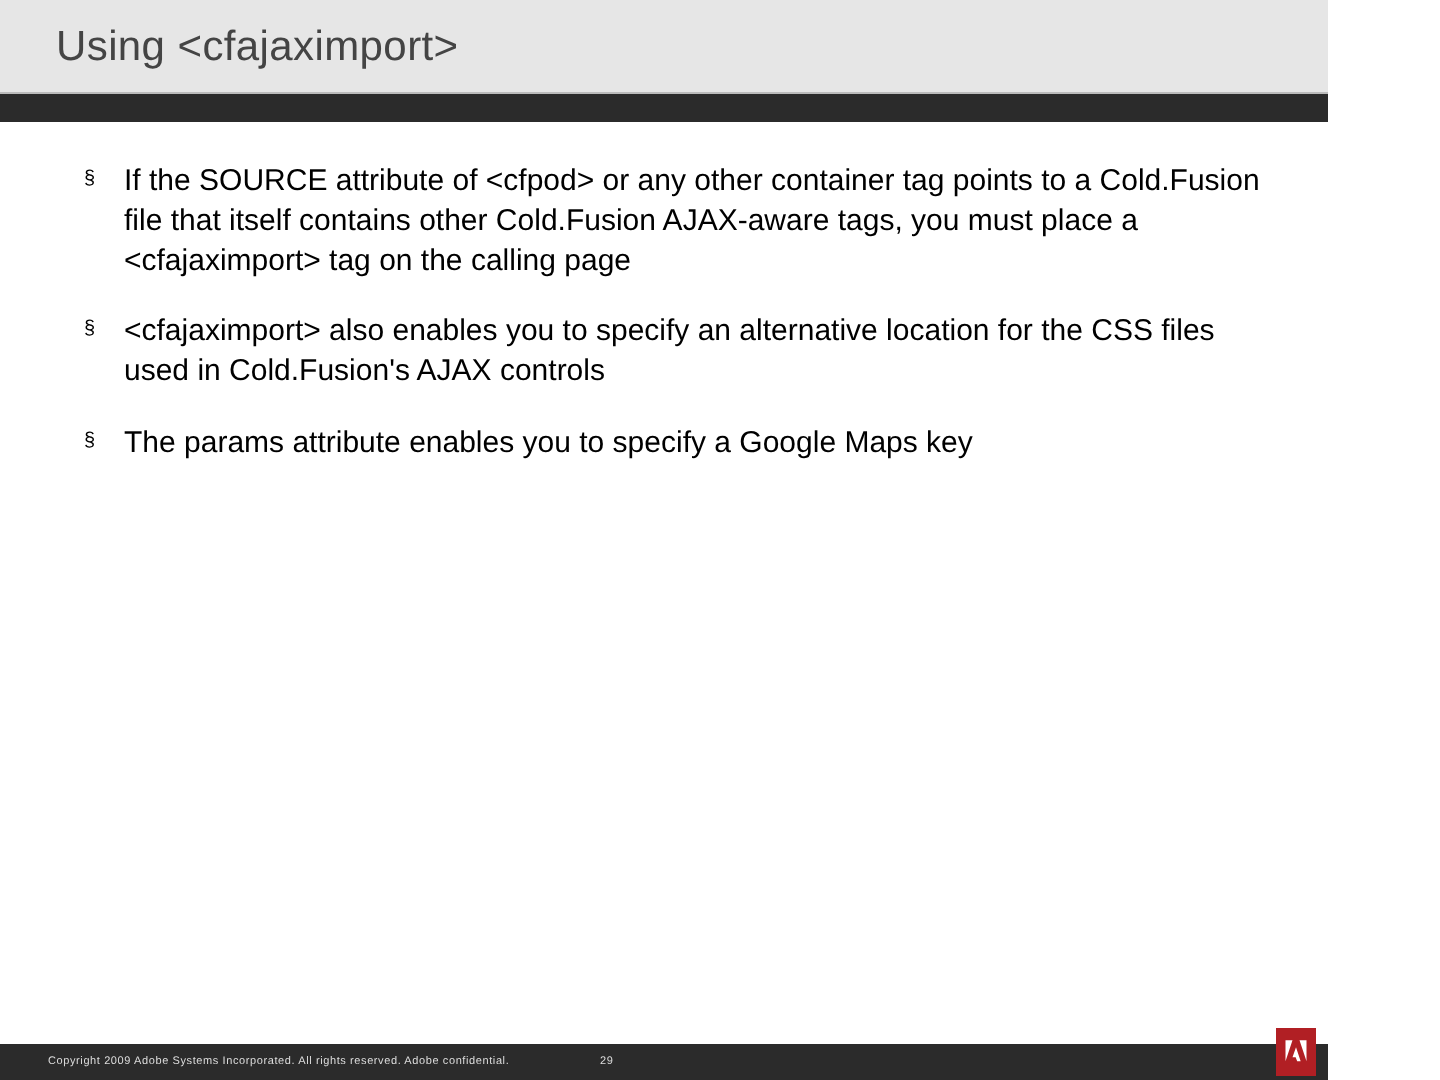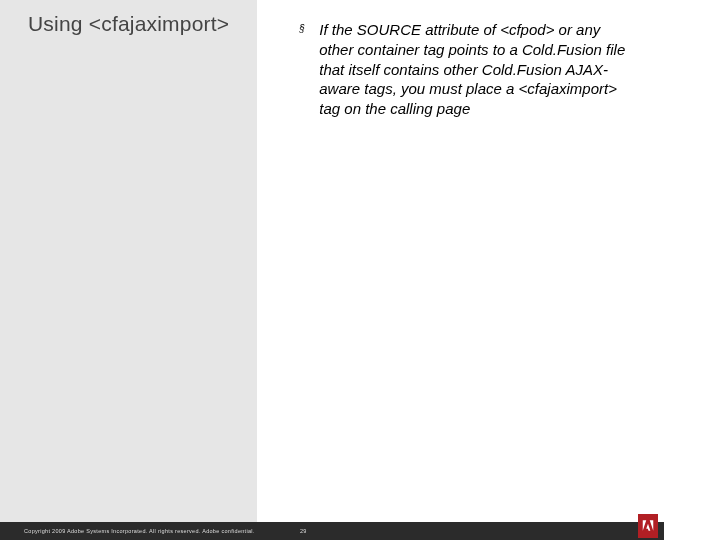--- a/index.html
+++ b/index.html
@@ -1,42 +1,41 @@
 <!DOCTYPE html>
 <html><head>
 <meta charset="utf-8">
 <style>
   * { margin: 0; padding: 0; box-sizing: border-box; }
   html, body { width: 720px; height: 540px; font-family: Arial, Helvetica, sans-serif; background: #fff; }
   .slide {
     width: 664px;
     height: 540px;
     display: flex;
-    flex-direction: row;
+    flex-direction: column;
     position: relative;
   }
   .header {
     background: #e6e6e6;
     padding: 12px 28px 10px 28px;
     border-bottom: 1px solid #bbb;
   }
   .header h1 {
     font-size: 21px;
     font-weight: 400;
     color: #444;
     letter-spacing: 0.2px;
   }
   .dark-strip {
     height: 14px;
     background: #2b2b2b;
   }
   .content {
     flex: 1;
     padding: 20px 32px 0 42px;
-    font-style: italic;
   }
   ul.bullets {
     list-style: none;
   }
   ul.bullets > li {
     position: relative;
     padding-left: 20px;
     margin-bottom: 16px;
     font-size: 15px;
     line-height: 1.32;
@@ -89,20 +88,22 @@
 <div class="slide">
 
   <div class="header">
     <h1>Using &lt;cfajaximport&gt;</h1>
   </div>
   <div class="dark-strip"></div>
 
   <div class="content">
     <ul class="bullets">
       <li>If the SOURCE attribute of &lt;cfpod&gt; or any other container tag points to a Cold.Fusion file that itself contains other Cold.Fusion AJAX-aware tags, you must place a &lt;cfajaximport&gt; tag on the calling page</li>
+      <li>&lt;cfajaximport&gt; also enables you to specify an alternative location for the CSS files used in Cold.Fusion's AJAX controls</li>
+      <li>The params attribute enables you to specify a Google Maps key</li>
     </ul>
   </div>
 
   <div class="footer">
     <span class="copyright">Copyright 2009 Adobe Systems Incorporated.  All rights reserved.  Adobe confidential.</span>
     <span class="pagenum">29</span>
     <div class="logo-wrap">
       <svg viewBox="0 0 24 24">
         <path fill="#ffffff" d="M3 2 L9 2 L3 20 Z M15 2 L21 2 L21 20 Z M12 8 L16 20 L13 20 L11.7 16.5 L9 16.5 Z"></path>
       </svg>

